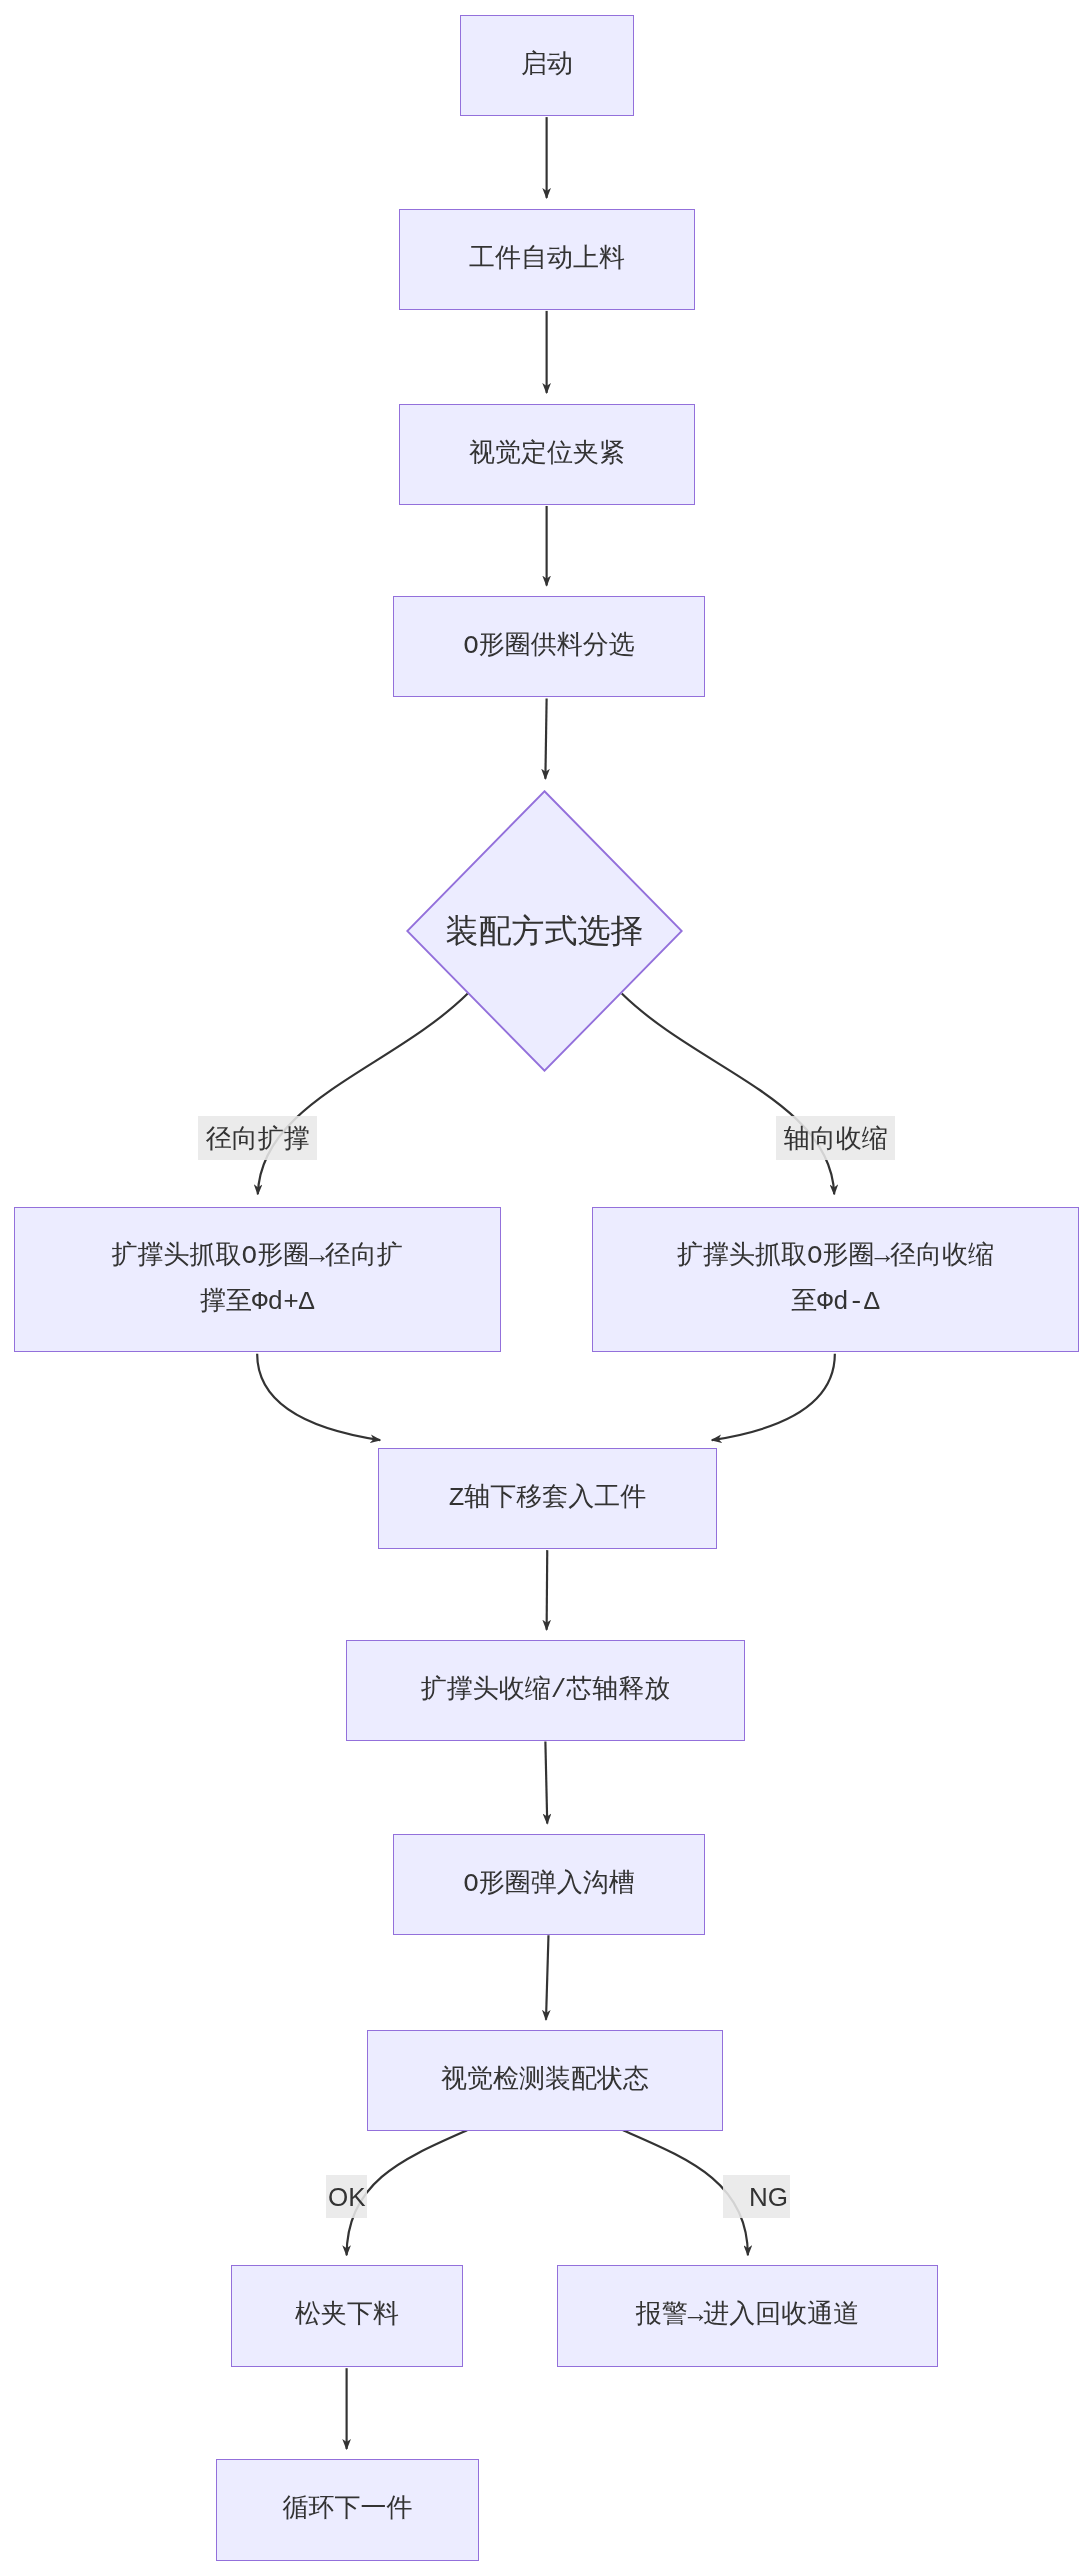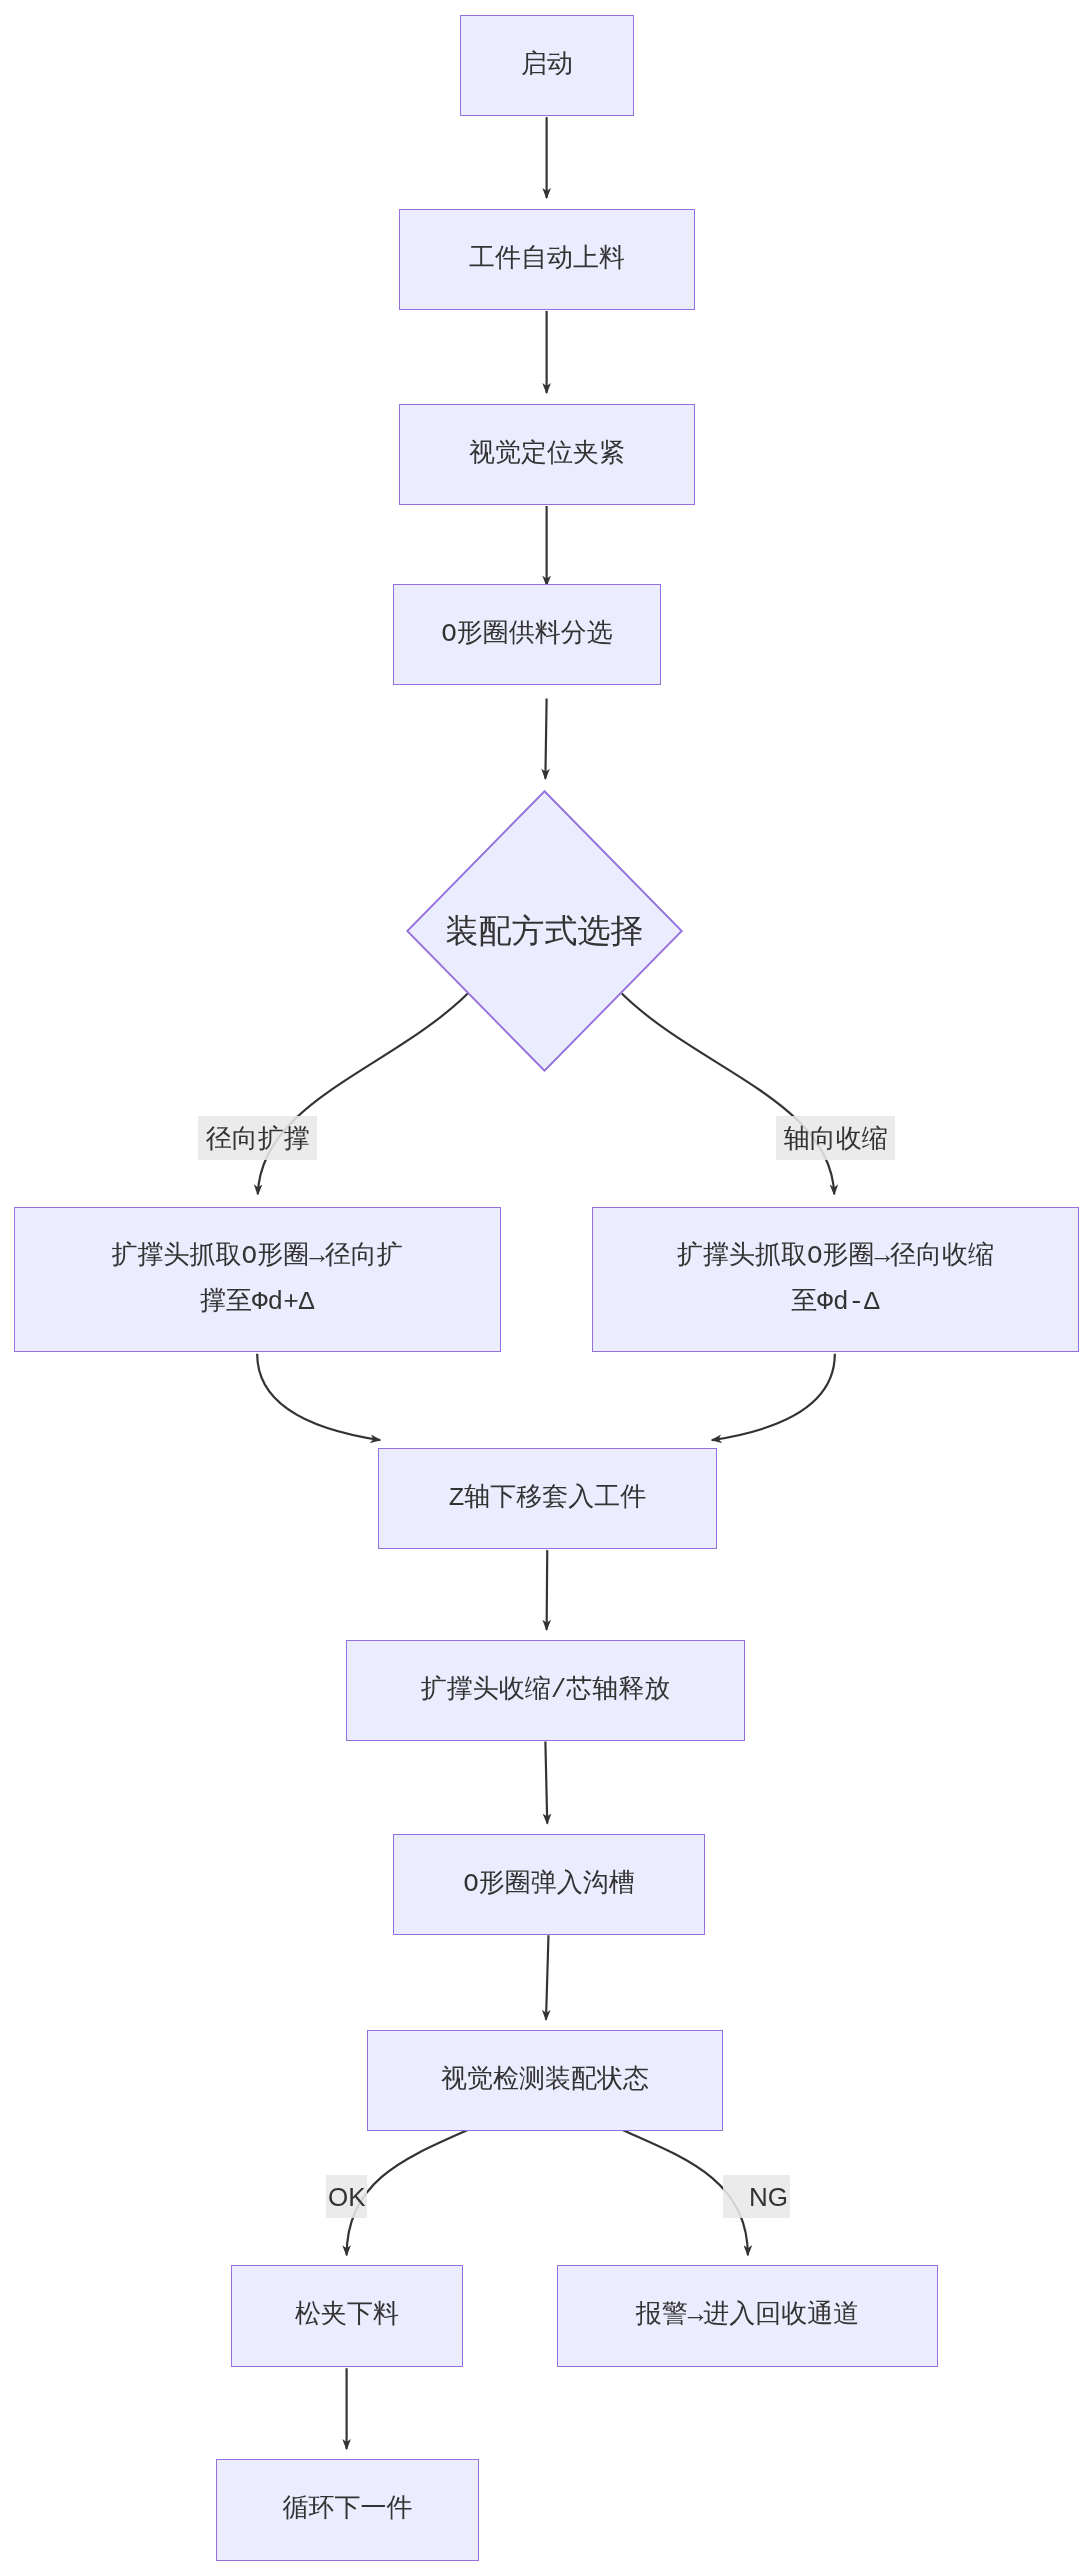--- a/index.html
+++ b/index.html
@@ -20,21 +20,21 @@
     display:flex;align-items:center;justify-content:center;
     text-align:center;
     font-size:26px;line-height:1.75;
     white-space:pre-line;
     z-index:3;
     font-family:Liberation Mono, monospace;
   }
   .n-start   {left:460px; top:15px;   width:174px;height:101px;}
   .n-load    {left:399px; top:209px;  width:296px;height:101px;}
   .n-clamp   {left:399px; top:404px;  width:296px;height:101px;}
-  .n-feed    {left:393px; top:584px;  width:268px;height:101px;}
+  .n-feed    {left:393px; top:596px;  width:312px;height:101px;}
   .n-radial  {left:13.7px;  top:1207px; width:487px;height:145px;}
   .n-axial   {left:592px; top:1207px; width:487px;height:145px;}
   .n-zmove   {left:378px; top:1448px; width:339px;height:101px;}
   .n-release {left:346px; top:1640px; width:399px;height:101px;}
   .n-snap    {left:393px; top:1834px; width:312px;height:101px;}
   .n-inspect {left:367px; top:2030px; width:356px;height:101px;}
   .n-unload  {left:231px; top:2265px; width:232px;height:102px;}
   .n-alarm   {left:557px; top:2265px; width:381px;height:102px;}
   .n-next    {left:216px; top:2459px; width:263px;height:102px;}
 

